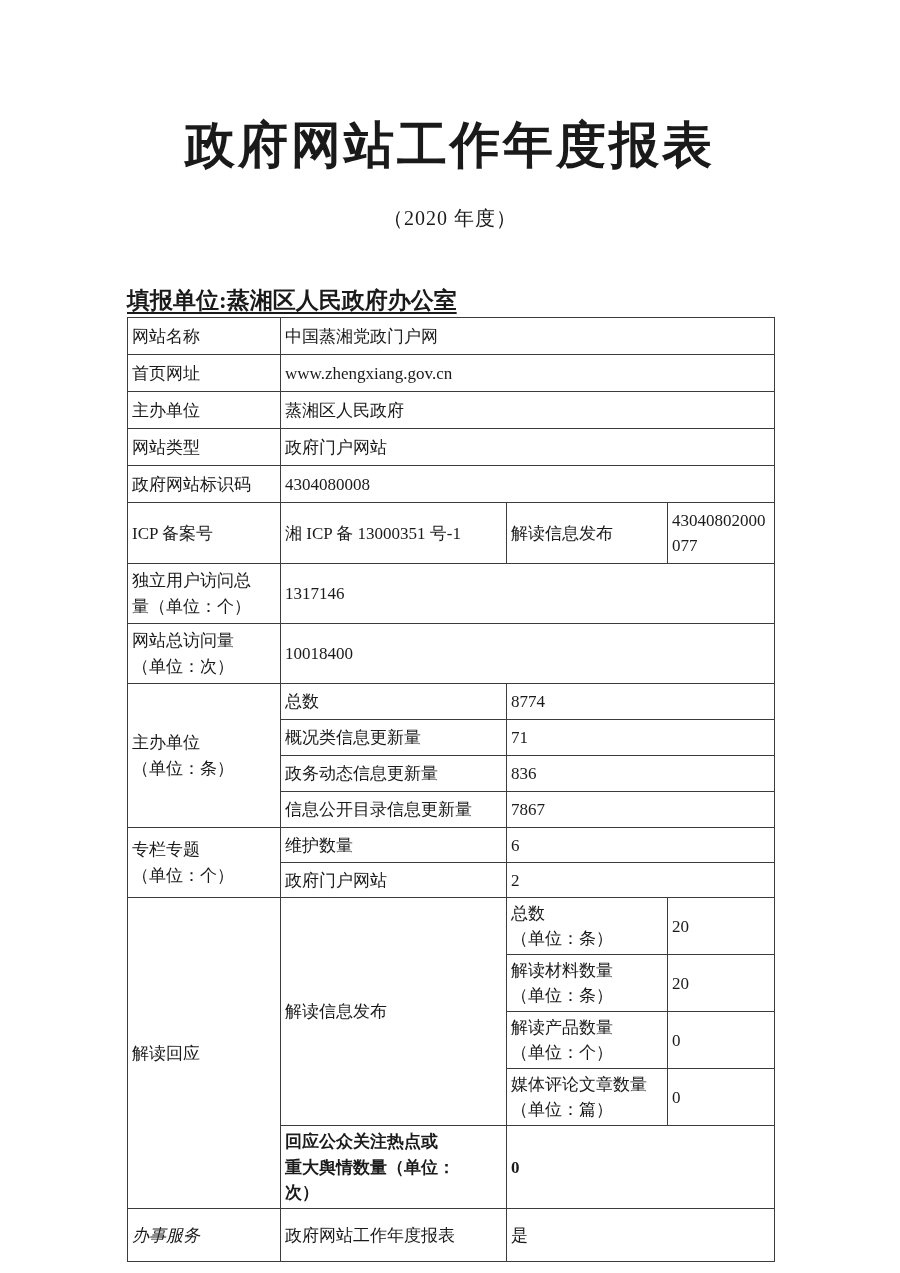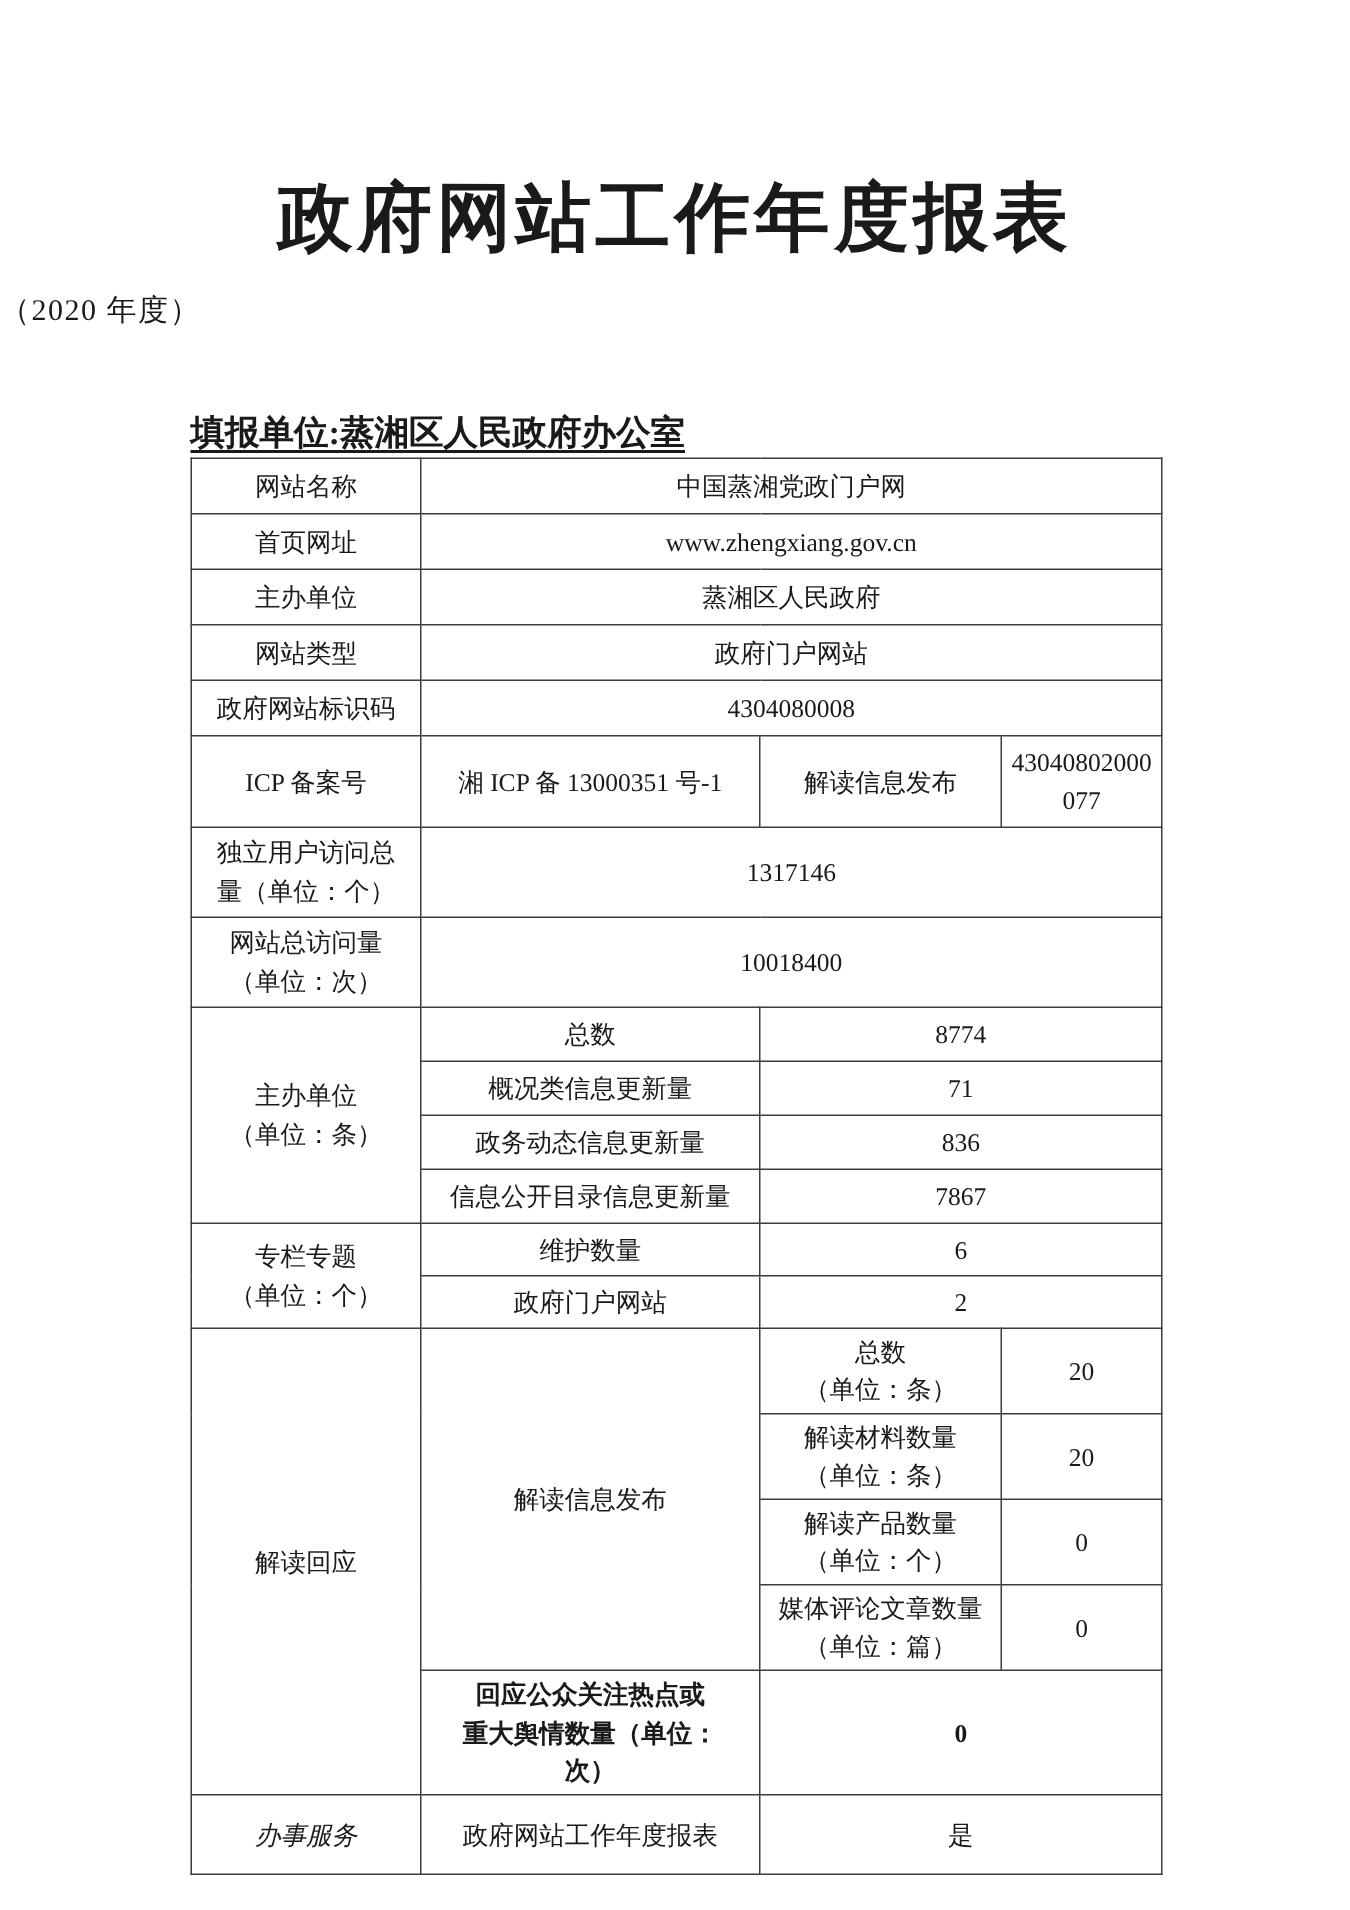--- a/index.html
+++ b/index.html
@@ -18,41 +18,42 @@
   .title {
     margin: 0;
     padding-top: 118px;
     text-align: center;
     font-size: 50px;
     font-weight: 700;
     letter-spacing: 3px;
     line-height: 1.1;
   }
   .subtitle {
-    margin-top: 20px;
+    margin-top: 32px;
+    text-align: center;
     font-size: 20px;
     letter-spacing: 1px;
   }
   .unit-line {
     margin: 56px 0 0 127px;
     font-size: 23px;
     font-weight: 700;
     text-decoration: underline;
     text-underline-offset: 4px;
     line-height: 1.15;
   }
   table.report {
     border-collapse: collapse;
     table-layout: fixed;
     width: 647px;
     margin: 3px 0 0 127px;
   }
   table.report td {
     border: 1px solid #3c3c3c;
-    text-align: center;
+    text-align: left;
     vertical-align: middle;
     font-size: 17px;
     line-height: 1.5;
     padding: 2px 4px;
     overflow: hidden;
   }
   .pre { white-space: pre-line; }
   .brk { word-break: break-all; line-height: 1.6; padding: 2px 3px; }
   tr.h32 td { height: 32px; }
   tr.h56 td { height: 56px; }

